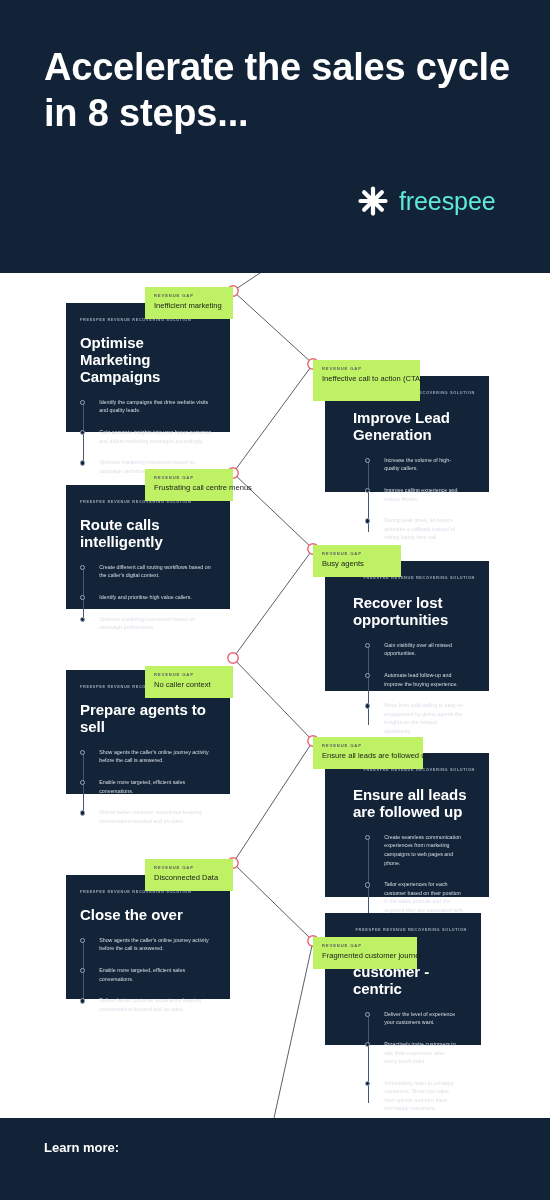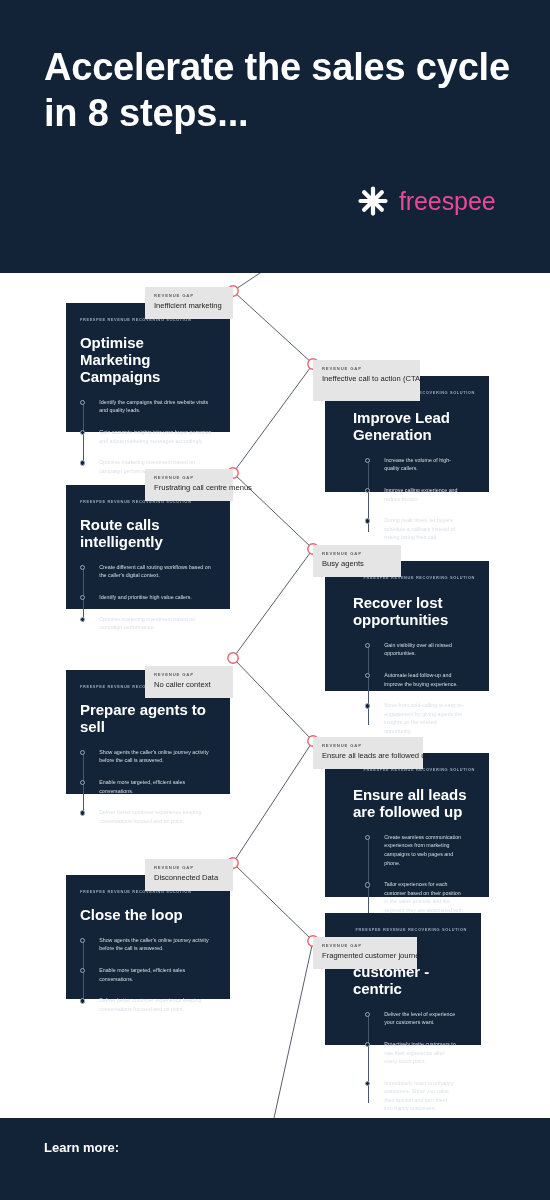--- a/index.html
+++ b/index.html
@@ -31,21 +31,21 @@
     line-height: 1.22;
     letter-spacing: -0.2px;
   }
   #brand {
     position: absolute;
     left: 358px; top: 186px;
     display: flex; align-items: center; gap: 11px;
   }
   #brand-mark { width: 30px; height: 30px; display: block; }
   #brand-name {
-    color: #ec4899;
+    color: #5eead4;
     font-size: 25px;
     letter-spacing: -0.1px;
   }
 
   
   #diagram {
     position: absolute; left: 0; top: 273px;
     width: 550px; height: 845px;
     background: #ffffff;
   }
@@ -53,21 +53,21 @@
     position: absolute; left: 0; top: 0;
     width: 550px; height: 845px;
   }
 
   
   .node {
     position: absolute;
   }
   .gap-tag {
     position: absolute;
-    background: #e5e5e5;
+    background: #bef264;
     padding: 6px 9px 7px 9px;
     z-index: 3;
   }
   .gap-kicker {
     color: #5e5e5e;
     font-size: 4.2px;
     letter-spacing: 0.85px;
     font-weight: bold;
     text-transform: uppercase;
     display: block;
@@ -376,21 +376,21 @@
     </div>
 
     <div class="node">
       <div class="gap-tag" style="left:145px; top:586px; width:88px; height:32px;">
         <span class="gap-kicker">REVENUE GAP</span>
         <span class="gap-text">Disconnected Data</span>
       </div>
       <div class="card left" style="left:66px; top:602px; width:164px; height:124px;">
         <div class="card-inner">
           <div class="card-kicker">FREESPEE REVENUE RECOVERING SOLUTION</div>
-          <div class="card-title">Close the loop</div>
+          <div class="card-title">Close the over</div>
           <div class="bullets">
             <div class="bullet">
               <span class="bullet-dot"></span>
               <span class="bullet-text">Show agents the caller's online journey activity before the call is answered.</span>
             </div>
             <div class="bullet">
               <span class="bullet-dot"></span>
               <span class="bullet-text">Enable more targeted, efficient sales conversations.</span>
             </div>
             <div class="bullet">

